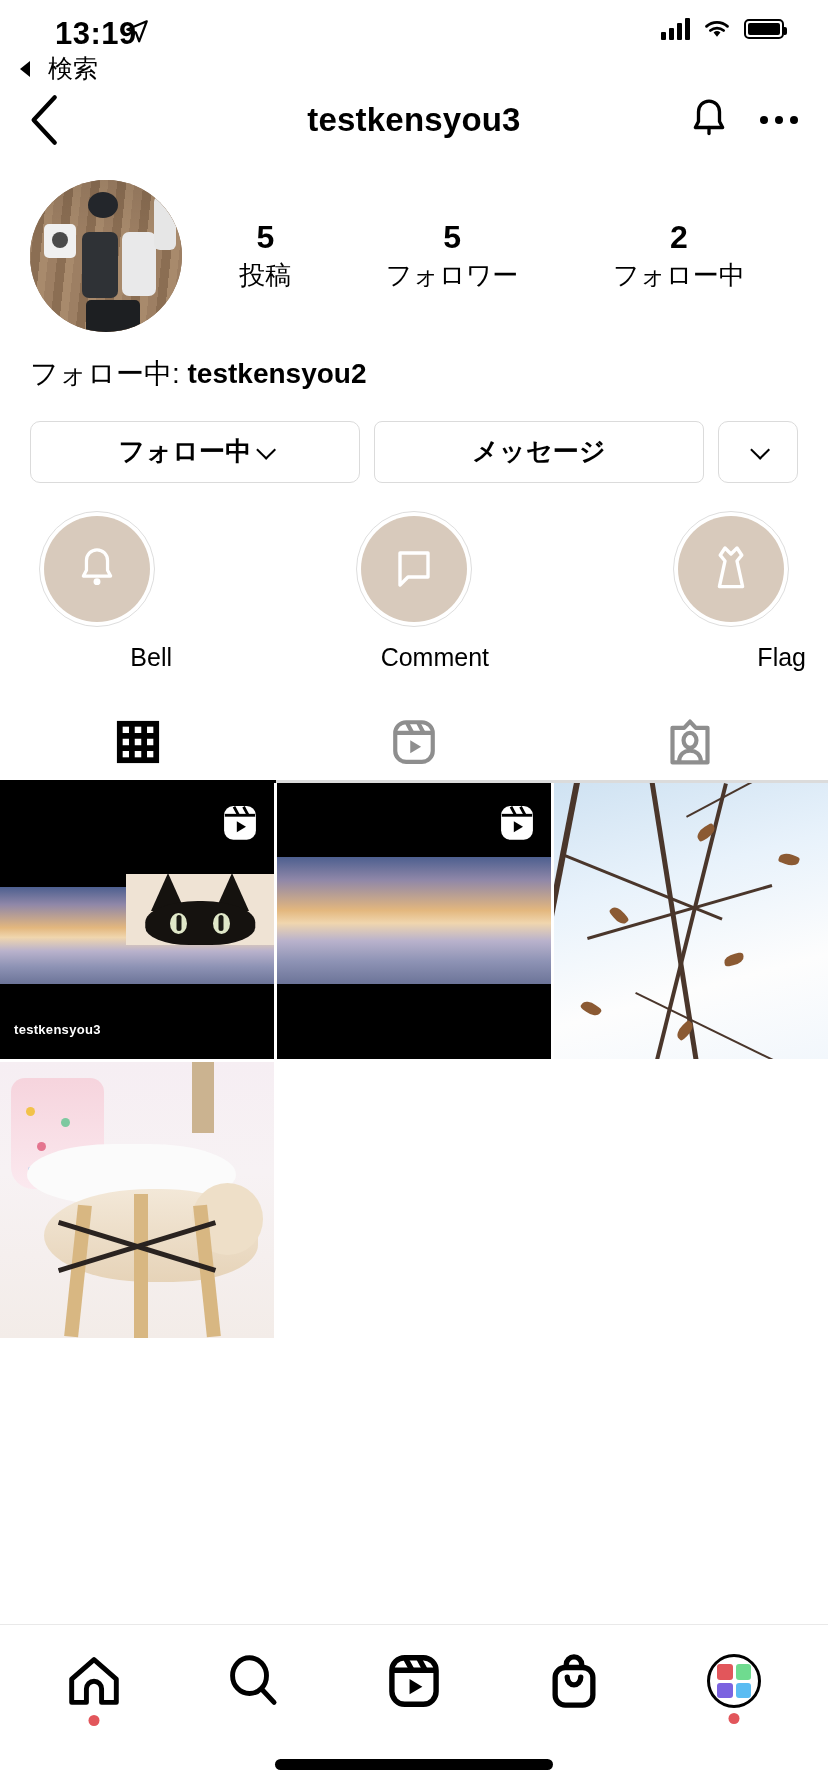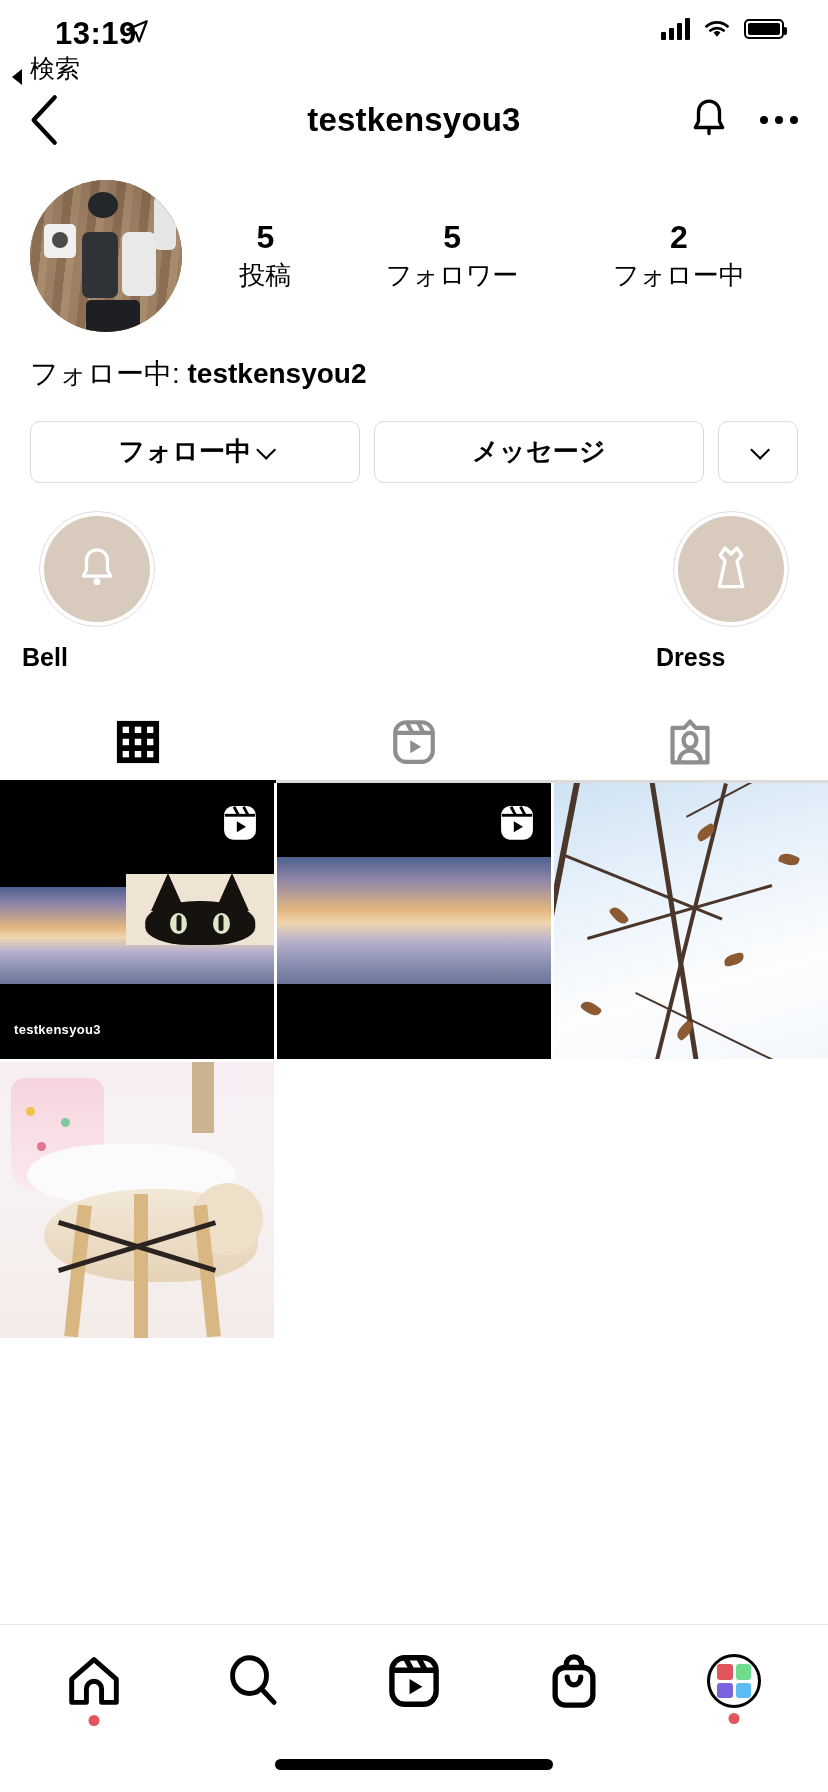--- a/index.html
+++ b/index.html
@@ -38,22 +38,22 @@
     width:40px;height:20px;border:2px solid #000;border-radius:5px;
     position:relative; padding:2px;
   }
   .batt::after{
     content:"";position:absolute;right:-5px;top:6px;width:3px;height:8px;
     background:#000;border-radius:0 2px 2px 0;
   }
   .batt b{display:block;width:100%;height:100%;background:#000;border-radius:2px;}
 
   .backsearch{
-    position:absolute; left:12px; top:52px;
-    font-size:25px; display:flex; align-items:flex-end; gap:8px;
+    position:absolute; left:20px; top:52px;
+    font-size:25px; display:flex; align-items:center; gap:18px;
   }
   .backsearch .tri{
     width:0;height:0;border-top:8px solid transparent;border-bottom:8px solid transparent;
     border-right:10px solid #000;
   }
 
   
   .navbar{
     height:84px; display:flex; align-items:center; position:relative;
   }
@@ -110,32 +110,32 @@
   .actions{
     display:flex; gap:14px; padding:26px 30px 0 30px;
   }
   .btn{
     height:62px; border:1px solid #dbdbdb; border-radius:10px;
     display:flex; align-items:center; justify-content:center;
     font-size:26px; font-weight:700; background:#fff;
     letter-spacing:.2px;
   }
   .btn.follow{ flex:1.05; gap:6px;}
-  .btn.msg{ flex:1.05; }
+  .btn.msg{ flex:1.05;border-radius:8px; }
   .btn.more{ width:80px; flex:0 0 80px;}
   .chev{ display:inline-block; width:14px;height:14px;
     border-right:2.5px solid #000;border-bottom:2.5px solid #000;
     transform:rotate(45deg) translateY(-3px);
   }
 
   
   .highlights{
     display:flex; padding:28px 22px 0 22px; gap:0; justify-content:space-between;
   }
-  .hl{ width:150px; text-align:left;font-weight:bold; }
+  .hl{ width:150px; text-align:right; }
   .hl .ring{
     width:116px;height:116px;border-radius:50%;
     border:1.5px solid #dedede; padding:4px; margin:0 auto;
     background:#fff;
   }
   .hl .disc{
     width:100%;height:100%;border-radius:50%;
     background:#d8cabc; display:flex;align-items:center;justify-content:center;
   }
   .hl .cap{ font-size:25px; margin-top:16px; }
@@ -362,30 +362,40 @@
         <div class="disc">
       <svg width="46" height="50" viewBox="0 0 24 26">
         <path d="M12 3c-3.1 0-5.5 2.5-5.5 5.6v5l-1.6 3.1h14.2l-1.6-3.1v-5C17.5 5.5 15.1 3 12 3z" fill="none" stroke="#fff" stroke-width="1.7" stroke-linejoin="round"></path>
         <circle cx="12" cy="19.6" r="1.8" fill="#fff"></circle>
       </svg>
     </div>
       </div>
     <div class="cap">Bell</div>
   </div>
 
+  <div class="hl">
+    <div class="ring">
+        <div class="disc">
+      <svg width="48" height="48" viewBox="0 0 24 24">
+        <path d="M5 4h14v12H9l-4 4V4z" fill="none" stroke="#fff" stroke-width="1.7" stroke-linejoin="round"></path>
+      </svg>
+    </div>
+      </div>
+    <div class="cap">Comment</div>
+  </div>
 
   <div class="hl">
     <div class="ring">
         <div class="disc">
       <svg width="48" height="52" viewBox="0 0 24 26">
         <path d="M9 2.5l3 3 3-3 2.4 3.6L15 9l2.8 12.8H6.2L9 9 6.6 6.1 9 2.5z" fill="none" stroke="#fff" stroke-width="1.7" stroke-linejoin="round"></path>
       </svg>
     </div>
       </div>
-    <div class="cap">Dress</div>
+    <div class="cap">Flag</div>
   </div>
 
 
 
 </div>
 
 <div class="tabs">
   <div class="tab">
     <svg width="46" height="46" viewBox="0 0 24 24">
       <rect x="2.5" y="2.5" width="19" height="19" fill="none" stroke="#000" stroke-width="3"></rect>

